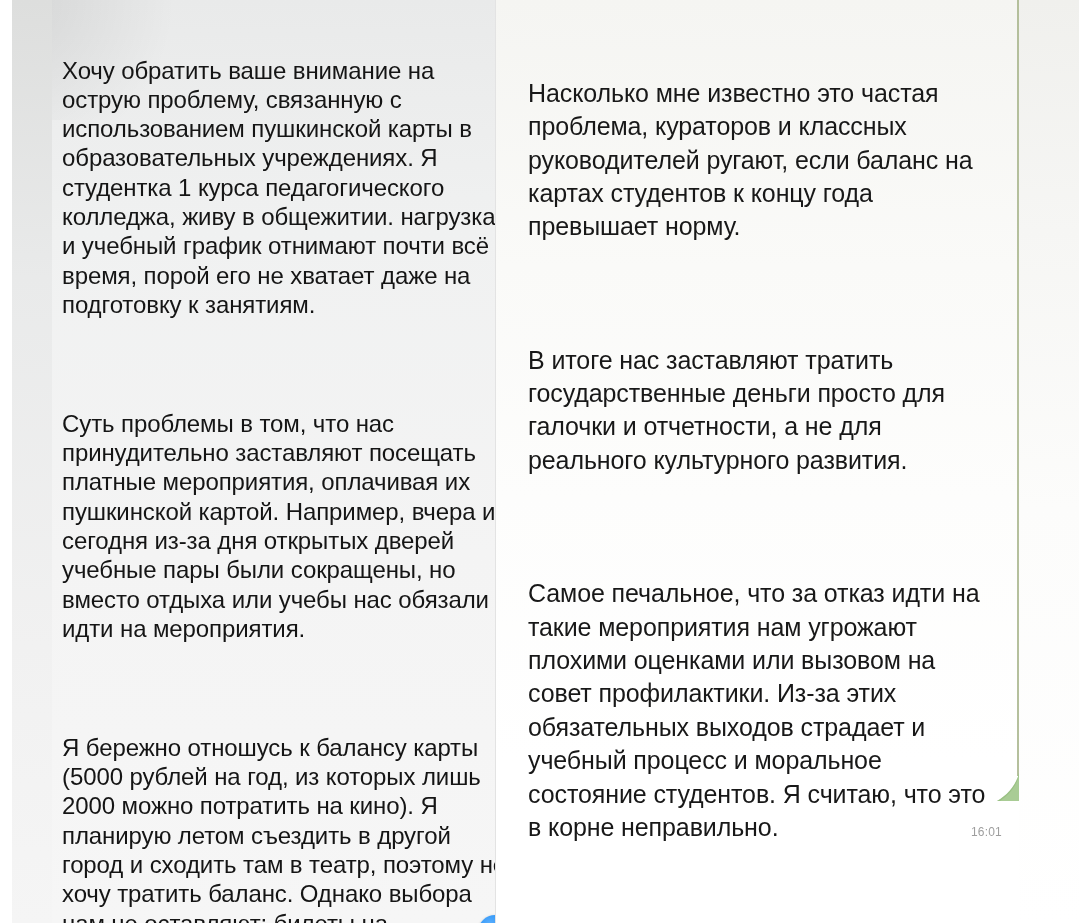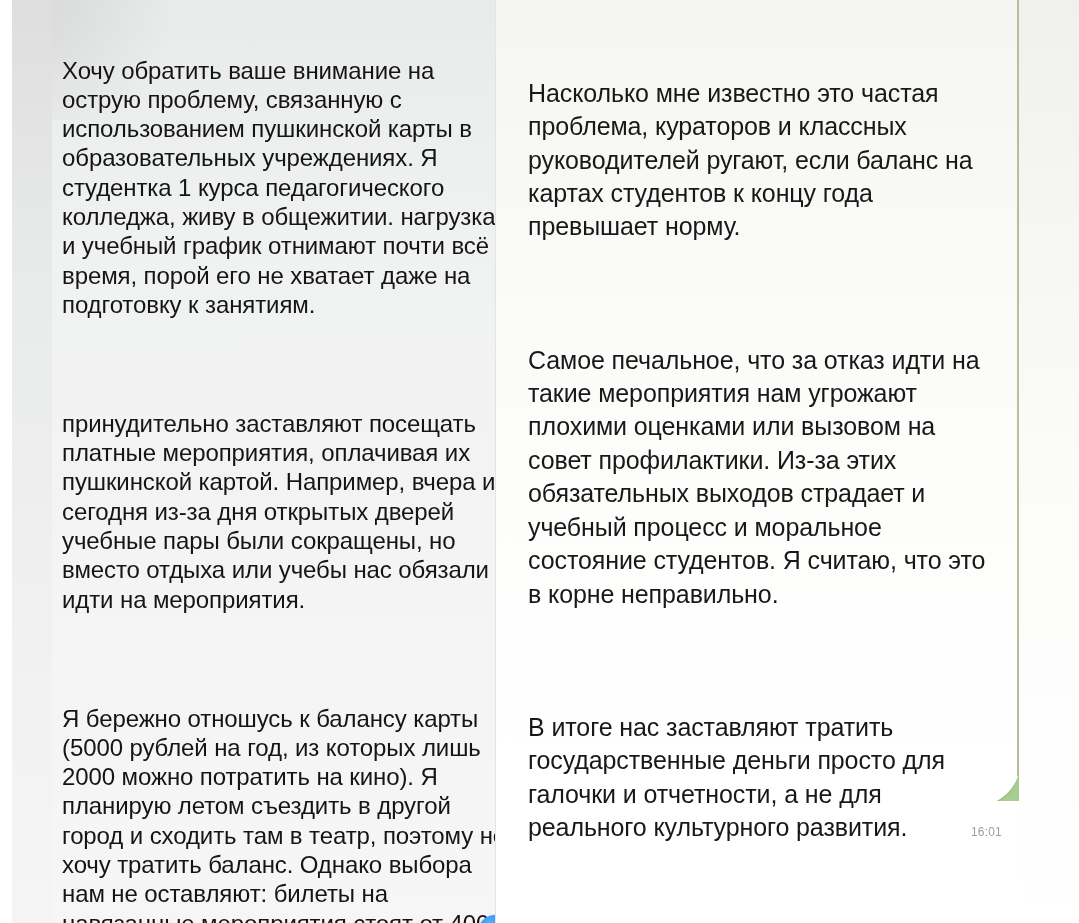--- a/index.html
+++ b/index.html
@@ -78,21 +78,22 @@
     <div class="msg-text left-text">
       <p>Хочу обратить ваше внимание на
 острую проблему, связанную с
 использованием пушкинской карты в
 образовательных учреждениях. Я
 студентка 1 курса педагогического
 колледжа, живу в общежитии. нагрузка
 и учебный график отнимают почти всё
 время, порой его не хватает даже на
 подготовку к занятиям.</p>
-      <p><b>принудительно</b><span> заставляют посещать
+      <p><span>Суть проблемы в том, что нас
+</span><b>принудительно</b><span> заставляют посещать
 платные мероприятия, оплачивая их
 пушкинской картой. Например, вчера и
 сегодня из-за дня открытых дверей
 учебные пары были сокращены, но
 вместо отдыха или учебы нас обязали
 идти на мероприятия.</span></p>
       <p>Я бережно отношусь к балансу карты
 (5000 рублей на год, из которых лишь
 2000 можно потратить на кино). Я
 планирую летом съездить в другой
@@ -110,32 +111,32 @@
   </section>
 
   <section class="panel right">
     <div class="bubble">
       <div class="msg-text right-text">
         <p>Насколько мне известно это частая
 проблема, кураторов и классных
 руководителей ругают, если баланс на
 картах студентов к концу года
 превышает норму.</p>
+        <p>В итоге нас заставляют тратить
+государственные деньги просто для
+галочки и отчетности, а не для
+реального культурного развития.</p>
         <p>Самое печальное, что за отказ идти на
 такие мероприятия нам угрожают
 плохими оценками или вызовом на
 совет профилактики. Из-за этих
 обязательных выходов страдает и
 учебный процесс и моральное
 состояние студентов. Я считаю, что это
 в корне неправильно.</p>
-        <p>В итоге нас заставляют тратить
-государственные деньги просто для
-галочки и отчетности, а не для
-реального культурного развития.</p>
         
       </div>
       <span class="timestamp">16:01</span>
     </div>
     <div class="bubble-edge"></div>
     <svg class="tail" width="22" height="28" viewBox="0 0 22 28">
       <path d="M22 0 L22 28 L0 28 C10 22.5 19 13 22 0 Z" fill="#a9cc95"></path>
       <path d="M22 0 C19 13 10 22.5 0 28 L3 28 C12 22 20 12.5 22 2 Z" fill="#8fb978" opacity="0.6"></path>
     </svg>
     <div class="outside"></div>

